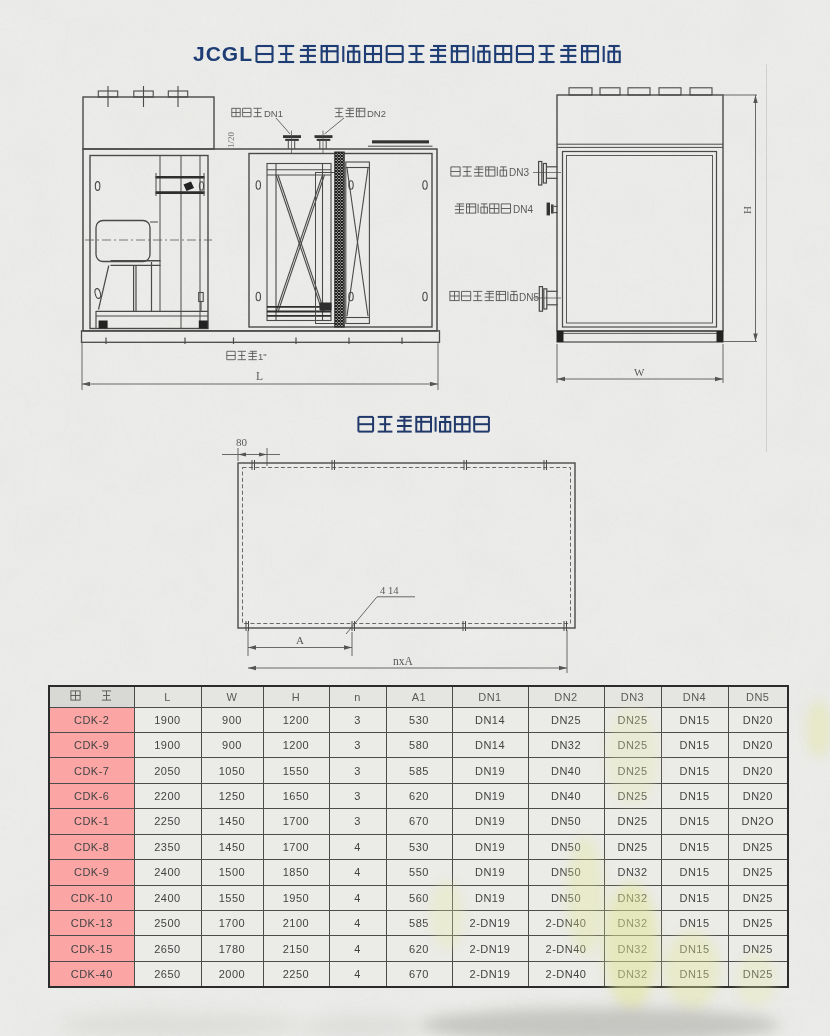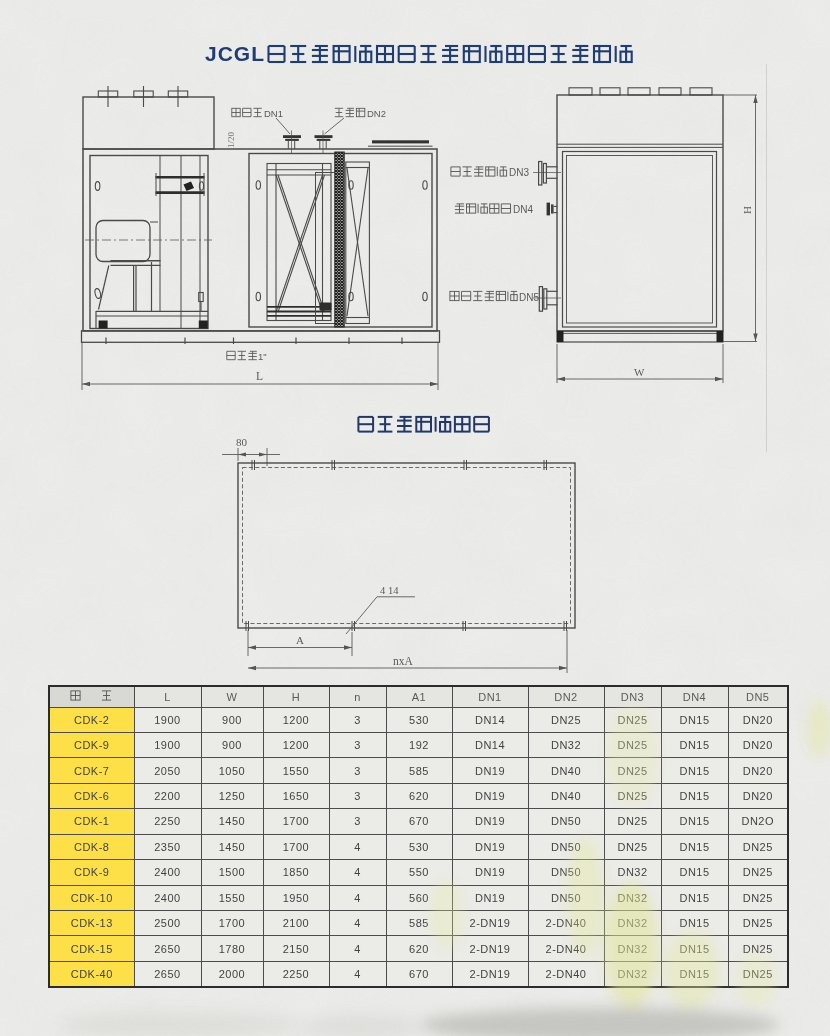--- a/index.html
+++ b/index.html
@@ -1,20 +1,20 @@
 <!DOCTYPE html>
 <html><head><meta charset="utf-8"><style>
 html,body{margin:0;padding:0;background:#efefed}
 #page{position:relative;width:830px;height:1036px;background:#eeeeec;overflow:hidden;font-family:"Liberation Sans",sans-serif}
-.title{position:absolute;left:205px;top:42px;width:440px;white-space:nowrap}
+.title{position:absolute;left:193px;top:42px;width:440px;white-space:nowrap}
 .tl{font:bold 21px "Liberation Sans",sans-serif;color:#1e3d74;letter-spacing:1px;vertical-align:1px}
 table.spec{position:absolute;left:48px;top:685px;border-collapse:collapse;table-layout:fixed;font-family:"Liberation Sans",sans-serif;font-size:11px;color:#3c3c3c;border:2px solid #2c2c2c}
 table.spec td,table.spec th{border:1px solid #4c4c4c;text-align:center;padding:0;font-weight:normal;height:24.45px;letter-spacing:0.5px;background:#ebebe8;color:#434343}
 table.spec tr.hd th{height:19.5px;color:#5a5a5a;background:#e5e5e2}
-table.spec .mod{background:#fde047}
+table.spec .mod{background:#fca5a5}
 table.spec tr.hd .mod{background:#d8d8d5}
 .blob{position:absolute;border-radius:50%;filter:blur(6px)}
 </style></head><body>
 <div id="page">
 
 <svg width="830" height="1036" style="position:absolute;left:0;top:0">
       <filter id="nzf">
         <feTurbulence type="fractalNoise" baseFrequency="0.55" numOctaves="2"></feTurbulence>
         <feColorMatrix type="matrix" values="0 0 0 0 0.4 0 0 0 0 0.4 0 0 0 0 0.38 0 0 0 0.5 0"></feColorMatrix>
       </filter>
@@ -630,21 +630,21 @@
           <td>DN25</td>
           <td>DN15</td>
           <td>DN20</td>
         </tr>
         <tr>
           <td class="mod">CDK-9</td>
           <td>1900</td>
           <td>900</td>
           <td>1200</td>
           <td>3</td>
-          <td>192</td>
+          <td>580</td>
           <td>DN14</td>
           <td>DN32</td>
           <td>DN25</td>
           <td>DN15</td>
           <td>DN20</td>
         </tr>
         <tr>
           <td class="mod">CDK-7</td>
           <td>2050</td>
           <td>1050</td>

